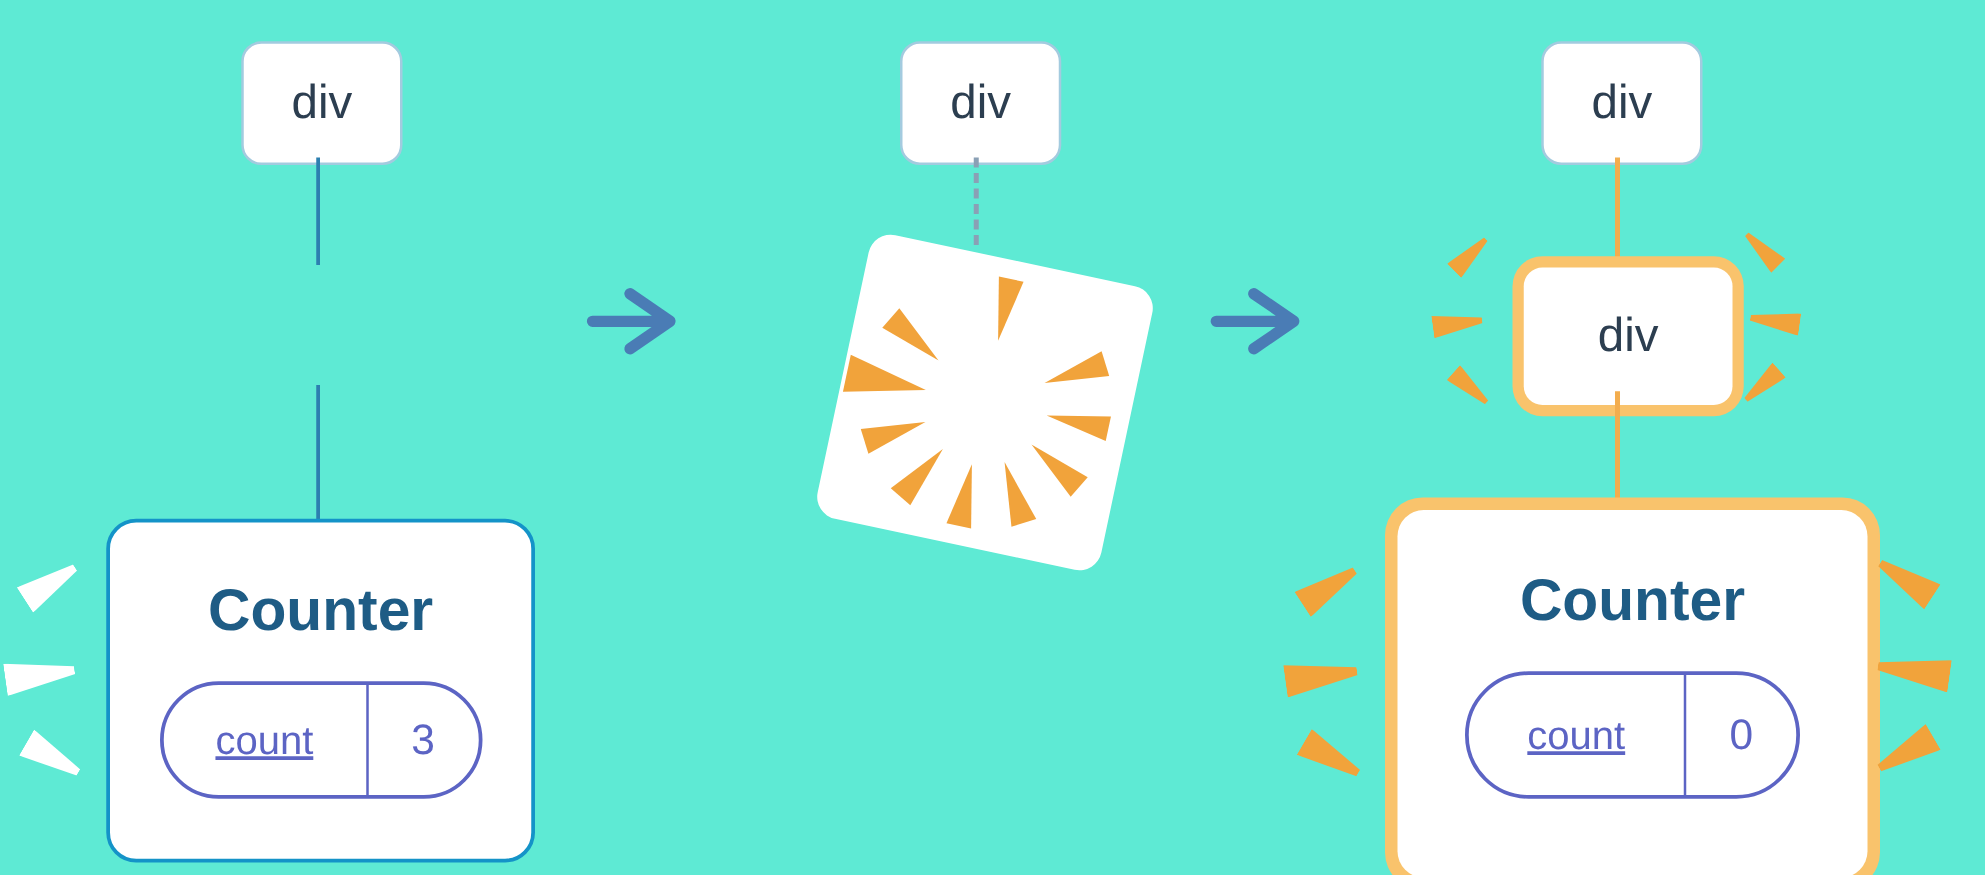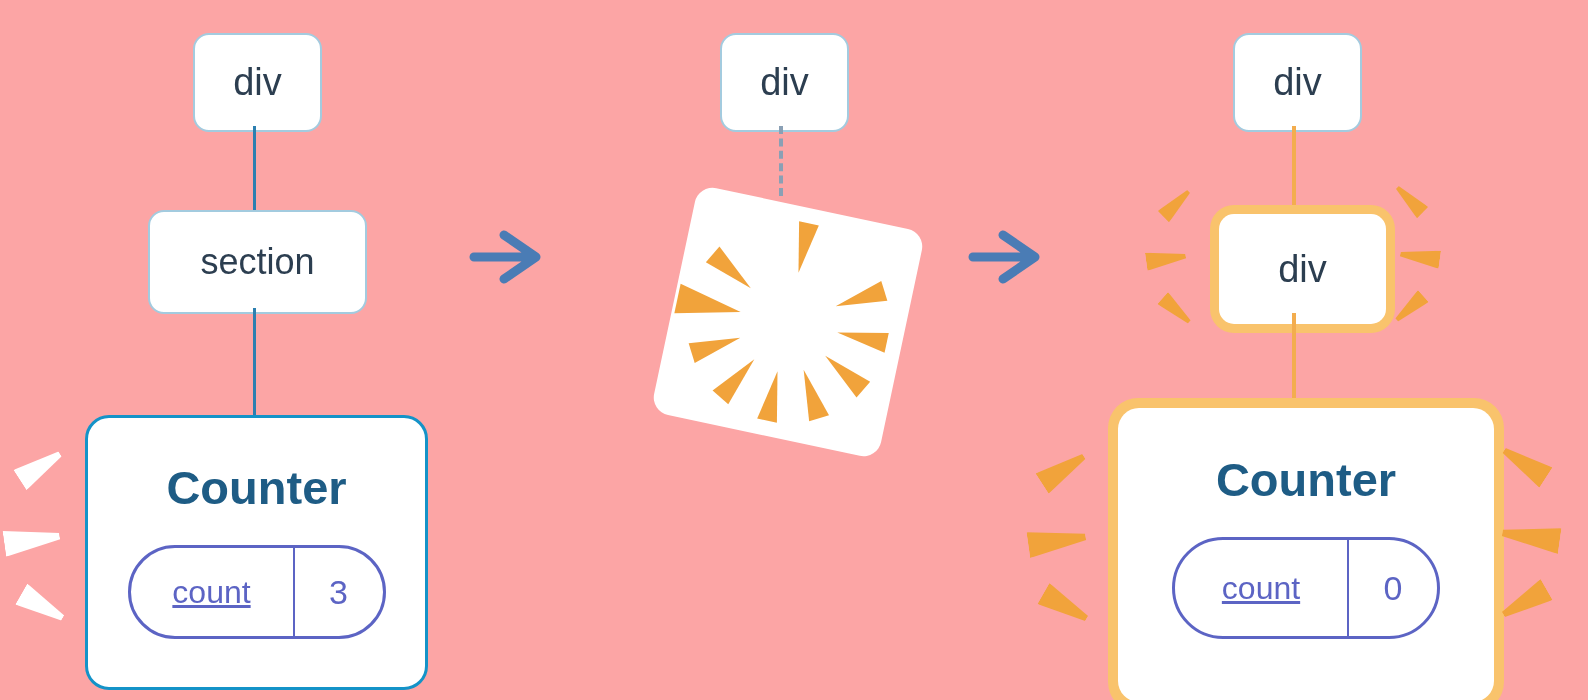--- a/index.html
+++ b/index.html
@@ -2,21 +2,21 @@
 <html><head>
 <meta charset="utf-8">
 <style>
   html,body{margin:0;padding:0;}
   body{
     width:1588px;height:700px;
     background:#23272f;
     font-family:"Liberation Sans", sans-serif;
     overflow:hidden;
   }
-  .canvas{position:relative;width:1588px;height:700px;background:#fca5a5;}
+  .canvas{position:relative;width:1588px;height:700px;background:#5eead4;}
 
   
   .node{
     position:absolute;
     background:#ffffff;
     border:2px solid #a3cbdf;
     border-radius:16px;
     display:flex;align-items:center;justify-content:center;
     color:#2c3e50;
     font-size:38px;
@@ -99,23 +99,20 @@
 <body>
 
 <div class="canvas">
 
   <div class="node" style="left:193px;top:33px;width:125px;height:95px">
     <span>div</span>
   </div>
 
   <div class="line blue" style="left:253px;top:126px;height:86px"></div>
 
-  <div class="node small-label" style="left:148px;top:210px;width:215px;height:100px">
-    <span>section</span>
-  </div>
 
   <div class="line blue" style="left:253px;top:308px;height:108px"></div>
 
   <div class="counter" style="left:85px;top:415px;width:337px;height:269px">
     <div class="counter-title">Counter</div>
     <div class="pill" style="width:252px;height:88px">
       <span class="pill-key">count</span>
       <span class="pill-divider"></span>
       <span class="pill-val">3</span>
     </div>

